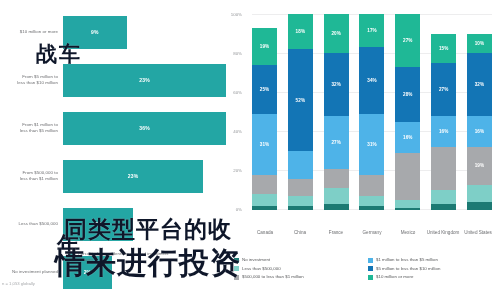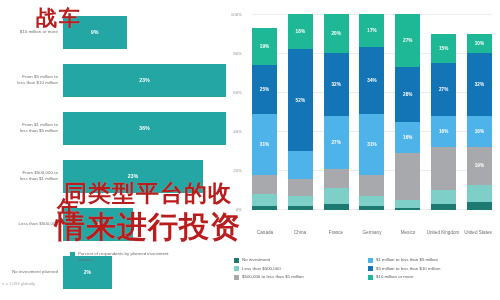--- a/index.html
+++ b/index.html
@@ -181,26 +181,27 @@
   .rl-txt {
     font-size: 4.4px;
     color: #58595b;
     white-space: nowrap;
     line-height: 6px;
   }
 
   
   .cn-overlay {
     position: absolute;
-    color: #b91c1c;
+    color: #0f172a;
     font-family: "DejaVu Sans", sans-serif;
     font-weight: bold;
     white-space: nowrap;
     pointer-events: none;
     text-shadow: 0 0 1px rgba(255,255,255,0.5);
+    margin-top: 36px;
   }
   #cn-line-1 { left: 36px; top: 4px;  font-size: 21px; letter-spacing: 2px; }
   #cn-line-2 { left: 64px; top: 178px; font-size: 23px; letter-spacing: 1px; }
   #cn-line-3 { left: 55px; top: 207px; font-size: 30px; letter-spacing: 1px; }
   #cn-line-4 { left: 57px; top: 194px; font-size: 23px; letter-spacing: 1px; }
 </style>
 </head>
 <body>
 
 <div id="root">

